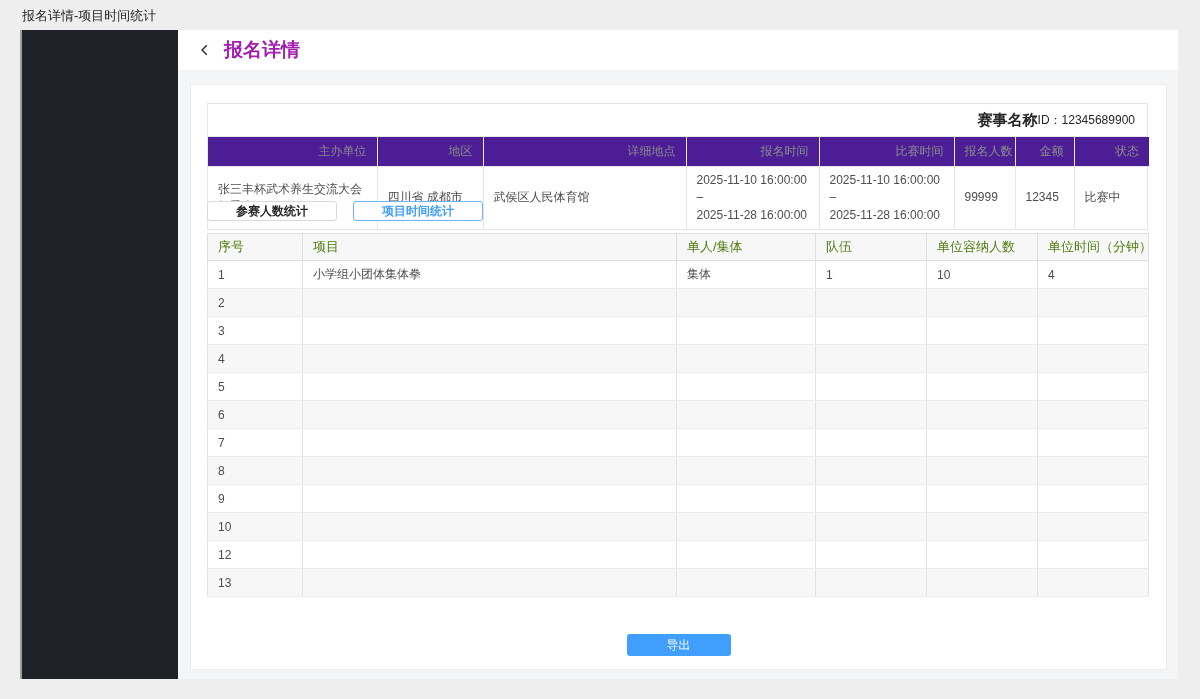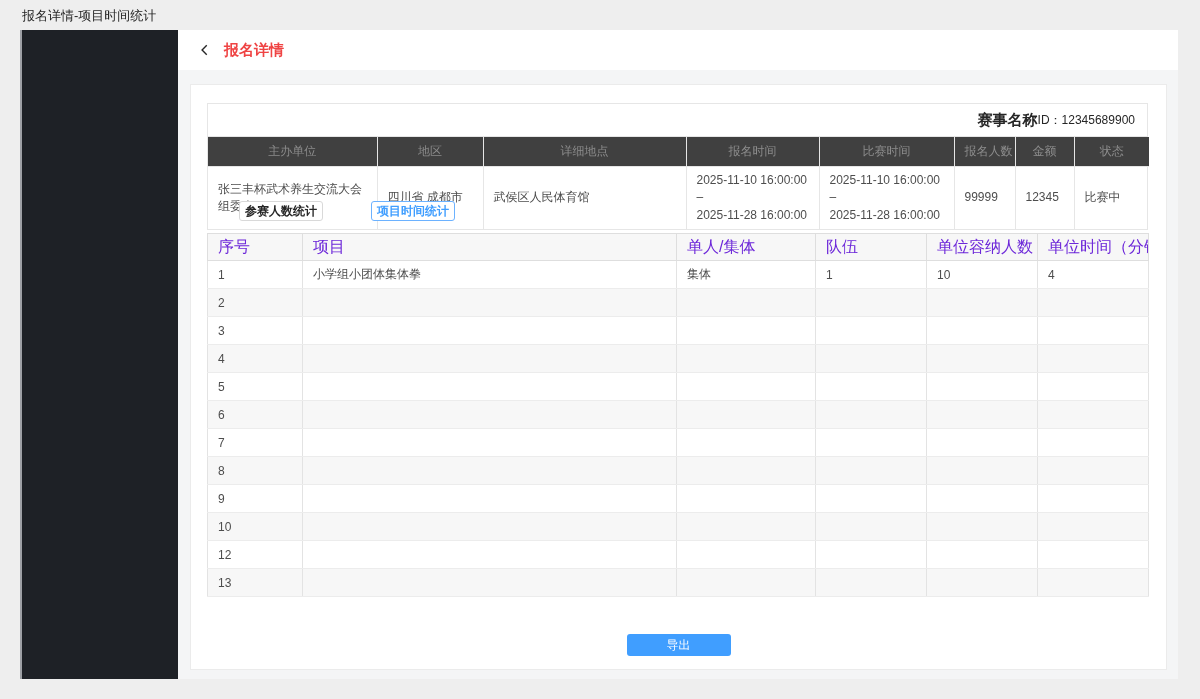--- a/index.html
+++ b/index.html
@@ -25,63 +25,62 @@
     background:#f4f5f6;
   }
   .header{
     height:40px;background:#ffffff;display:flex;align-items:center;
     padding-left:18px;gap:10px;
   }
   .back-btn{
     display:flex;align-items:center;justify-content:center;
     width:18px;height:18px;cursor:pointer;background:none;border:none;padding:0;
   }
-  .page-title{font-size:15px;font-weight:bold;color:#ef4444;}
+  .page-title{font-size:19px;font-weight:bold;color:#a21caf;}
   .panel{
     position:absolute;left:12px;top:54px;width:975px;height:584px;
     background:#ffffff;border:1px solid #ebebeb;box-sizing:content-box;
   }
   
   .event-card{
     position:absolute;left:16px;top:18px;width:941px;
     border:1px solid #e6e6e6;box-sizing:border-box;background:#fff;
   }
   .event-card-header{
     height:32px;display:flex;justify-content:flex-end;align-items:center;
     padding:0 12px;border-bottom:1px solid #e6e6e6;
   }
   .event-title{font-size:15px;font-weight:bold;color:#262626;}
   .event-id{font-size:12px;color:#262626;}
   table{border-collapse:collapse;table-layout:fixed;width:100%;}
   .info-table th{
-    font-size:12px;font-weight:normal;color:#8c8c8c;text-align:center;
+    font-size:12px;font-weight:normal;color:#8c8c8c;text-align:right;
     padding:6px 10px;border-right:1px solid #e6e6e6;border-bottom:1px solid #e6e6e6;
-    background:#404040;overflow:hidden;white-space:nowrap;
+    background:#4c1d95;overflow:hidden;white-space:nowrap;
   }
   .info-table td{
     font-size:12px;color:#4d4d4d;text-align:left;vertical-align:middle;
     padding:5px 10px;border-right:1px solid #e6e6e6;
     white-space:pre-line;line-height:1.45;overflow:hidden;
   }
   .info-table th:last-child,.info-table td:last-child{border-right:none;}
   .status-ok{color:#2db55d;font-weight:normal;}
   
   .tabs{position:absolute;left:16px;top:116px;display:flex;gap:16px;}
   .tab-btn{
-    height:20px;padding:0 5px;font-size:12px;font-weight:bold;
+    height:20px;padding:0 28px;font-size:12px;font-weight:bold;
     border-radius:3px;border:1px solid #d9d9d9;background:#fff;color:#262626;
     cursor:pointer;
-    margin-left:32px;
   }
   .tab-btn.active{border-color:#6cb2ff;color:#409eff;}
   
   .stats-wrap{position:absolute;left:16px;top:148px;width:941px;}
   .stats-table{border:1px solid #dedede;}
   .stats-table th{
-    height:26px;background:#f7f7f7;font-size:16px;font-weight:normal;color:#6d28d9;
+    height:26px;background:#f7f7f7;font-size:13px;font-weight:normal;color:#4d7c0f;
     text-align:left;padding:0 10px;border:1px solid #dedede;overflow:hidden;white-space:nowrap;
   }
   .stats-table td{
     height:27px;font-size:12px;color:#4d4d4d;text-align:left;
     padding:0 10px;border-left:1px solid #e3e3e3;border-right:1px solid #e3e3e3;
     border-bottom:1px solid #ececec;overflow:hidden;white-space:nowrap;
   }
   .stats-table tbody tr:nth-child(even){background:#f7f7f7;}
   
   .annotation{

